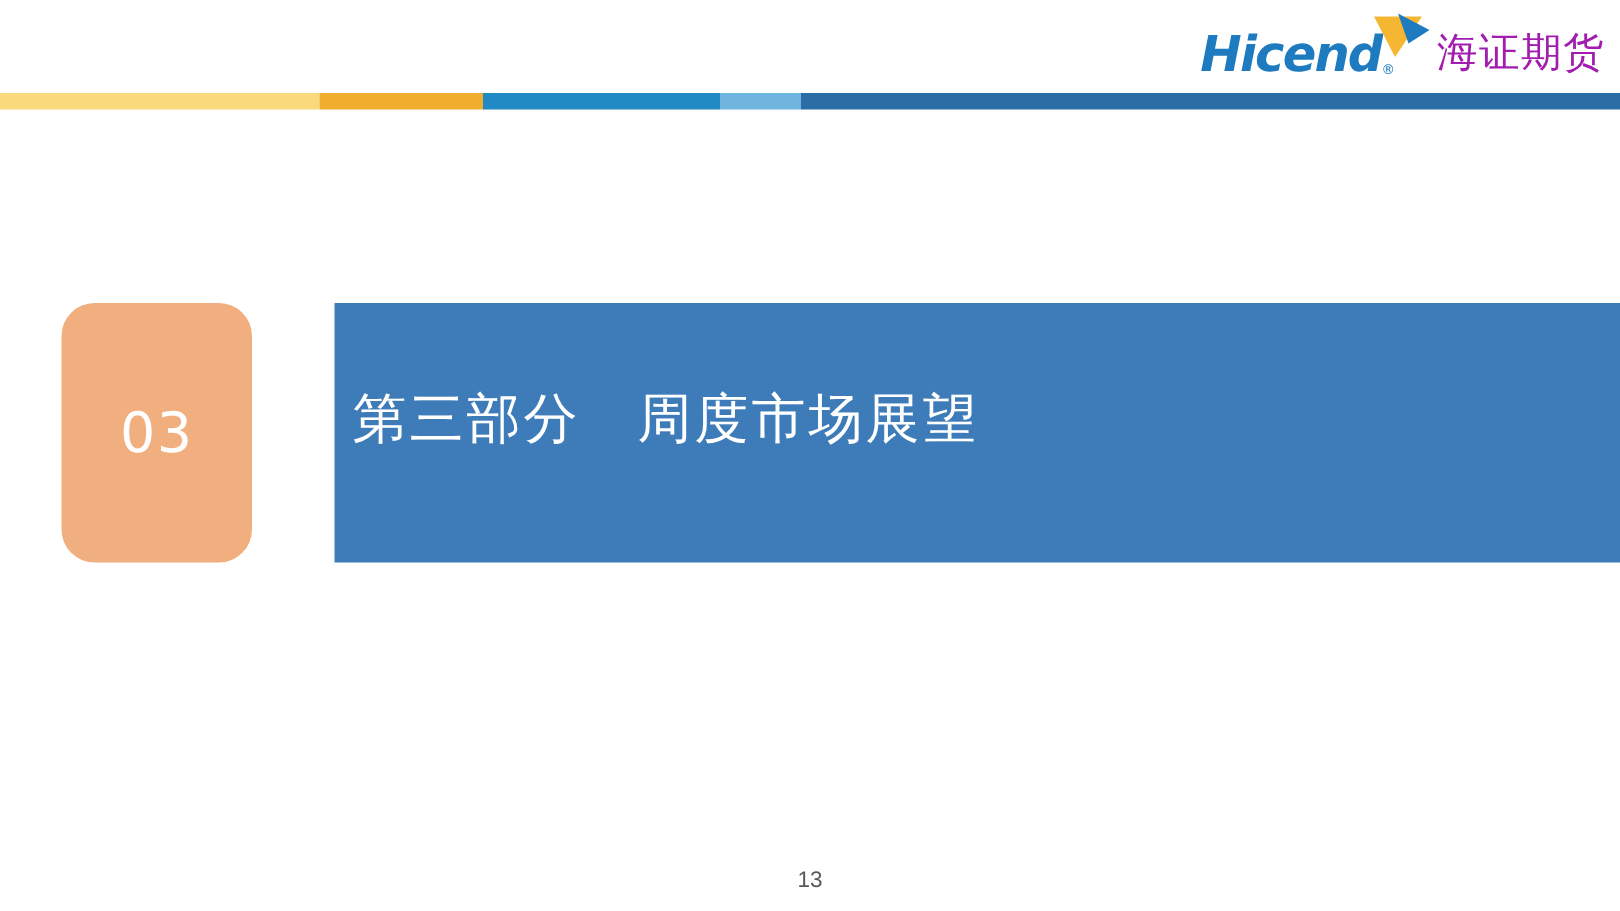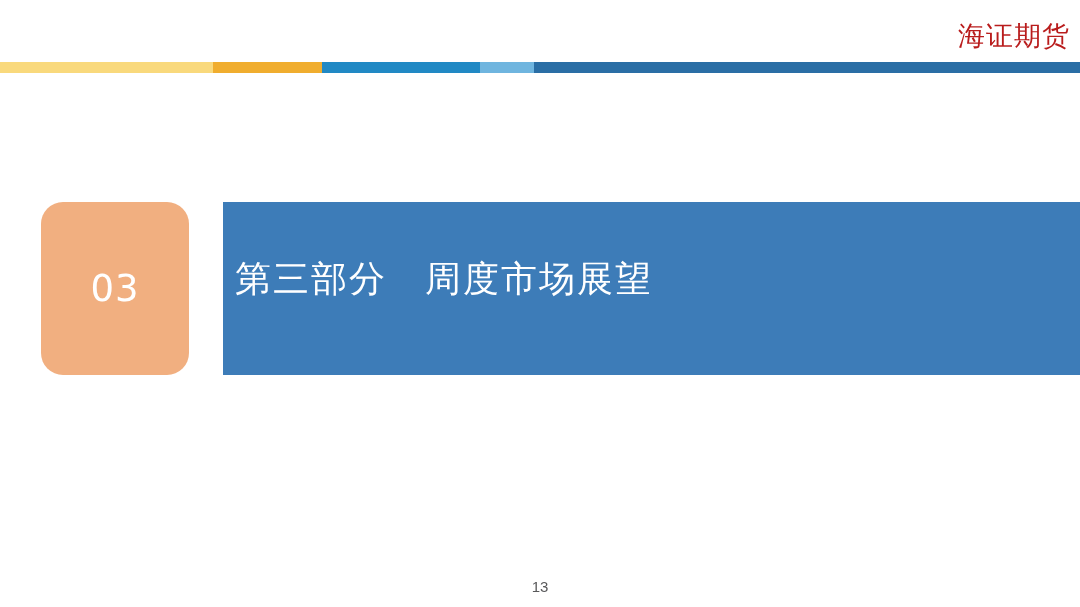--- a/index.html
+++ b/index.html
@@ -54,21 +54,21 @@
     position: absolute;
     right: -24px;
     top: -12px;
     width: 44px;
     height: 34px;
     pointer-events: none;
   }
   .logo-cn {
     font-family: "DejaVu Sans", "Liberation Sans", sans-serif;
     font-size: 27px;
-    color: #b91c1c;
+    color: #a21caf;
     letter-spacing: 1px;
     line-height: 1;
     margin-left: 20px;
     white-space: nowrap;
   }
 
   
   .rule-bar {
     position: absolute;
     left: 0;
@@ -77,21 +77,21 @@
     height: 11px;
     display: flex;
   }
   .rule-seg { height: 100%; }
 
   
   .number-badge {
     position: absolute;
     left: 41px;
     top: 202px;
-    width: 148px;
+    width: 127px;
     height: 173px;
     background: #F1AF80;
     border-radius: 22px;
     display: flex;
     align-items: center;
     justify-content: center;
   }
   .number-badge-text {
     font-family: "DejaVu Sans", "Liberation Sans", sans-serif;
     font-size: 37px;
@@ -147,20 +147,27 @@
     font-size: 15px;
     color: #59595B;
   }
 </style>
 </head>
 <body>
 
 <div class="slide">
 
   <div class="logo-block">
+    <div class="logo-wordmark">
+      <span>Hicend</span><span class="logo-reg">®</span>
+      <svg class="logo-arrow" viewBox="0 0 44 34">
+        <path d="M4 4 L36 4 L18 31 Z" fill="#F5B731"></path>
+        <path d="M20 2 L41 13 L27 22 Z" fill="#1E7BBF"></path>
+      </svg>
+    </div>
     <div class="logo-cn">海证期货</div>
   </div>
 
   <div class="rule-bar">
     <div class="rule-seg" style="width:213px;background:#F9D97C;"></div>
     <div class="rule-seg" style="width:109px;background:#F0AD2E;"></div>
     <div class="rule-seg" style="width:158px;background:#2189C4;"></div>
     <div class="rule-seg" style="width:54px;background:#6FB5DF;"></div>
     <div class="rule-seg" style="width:546px;background:#2A6EA5;"></div>
   </div>

